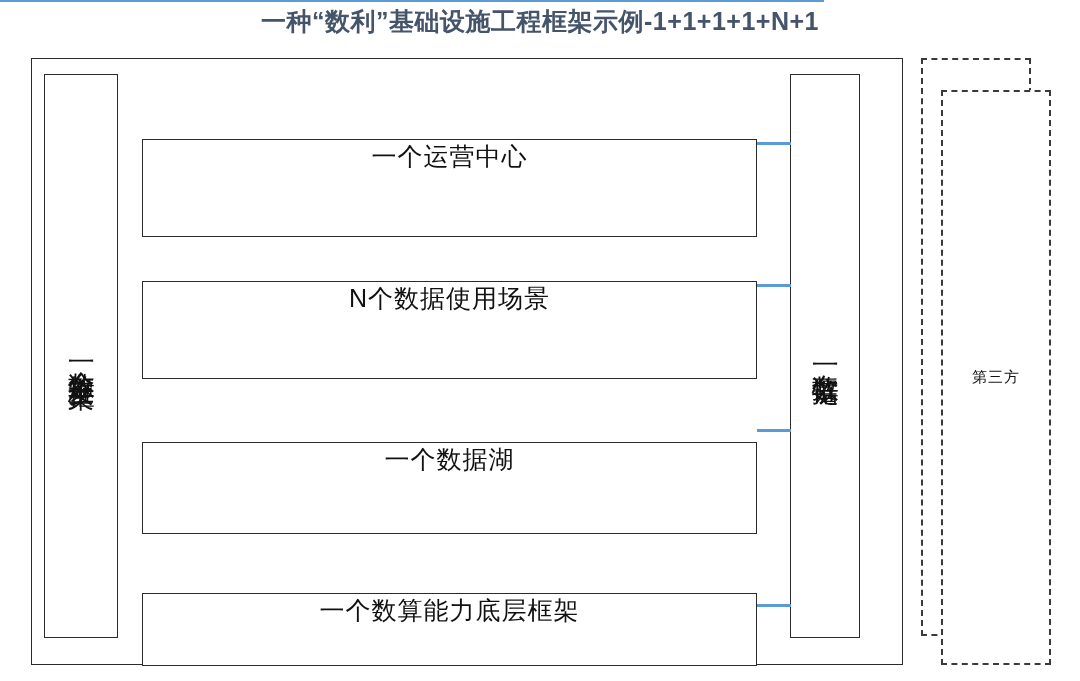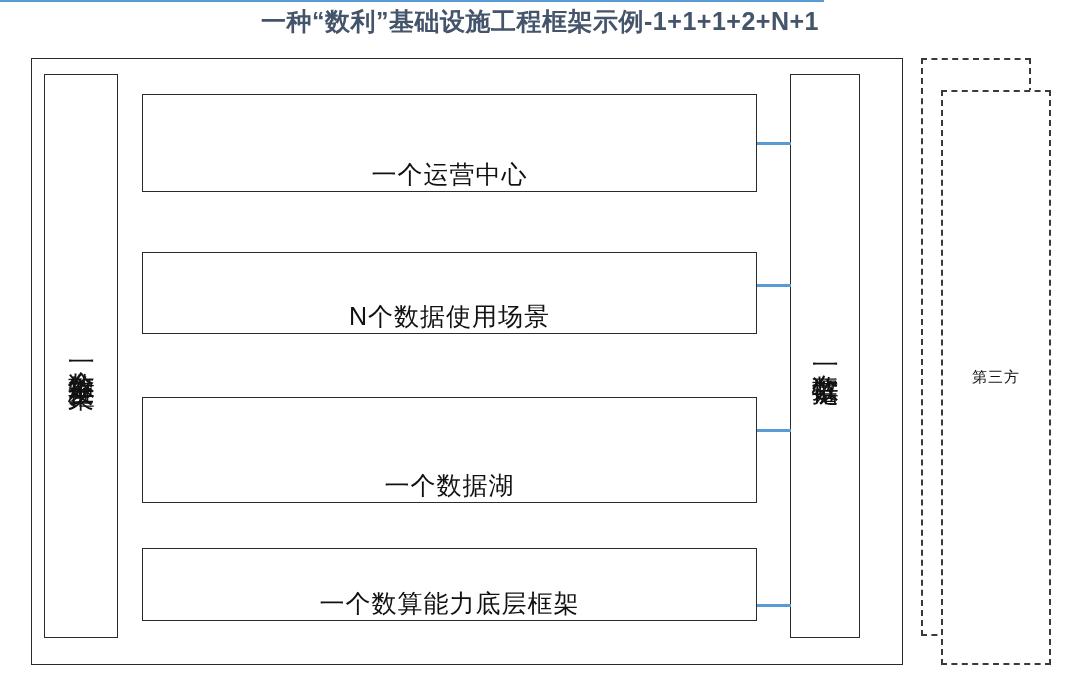--- a/index.html
+++ b/index.html
@@ -79,31 +79,32 @@
     width: 70px;
     height: 564px;
   }
   .vbox-right .vtext { max-height: 96px; }
 
   
   .cbox {
     left: 142px;
     width: 615px;
     display: flex;
-    align-items: flex-end;
+    align-items: flex-start;
     justify-content: center;
+    margin-top: 45px;
   }
   .cbox-label {
     font-size: 25px;
     letter-spacing: 1px;
     color: #111111;
   }
   .cbox-1 { top: 94px;  height: 98px; }
-  .cbox-2 { top: 252px; height: 82px; }
-  .cbox-3 { top: 397px; height: 106px; }
+  .cbox-2 { top: 236px; height: 98px; }
+  .cbox-3 { top: 397px; height: 92px; }
   .cbox-4 { top: 548px; height: 73px; }
 
   
   .dbox {
     position: absolute;
     border: 2px dashed #3a3a3a;
     background: transparent;
     box-sizing: border-box;
   }
   .dbox-outer {
@@ -146,21 +147,21 @@
     width: 824px;
     height: 2px;
     background: #5B9BD5;
   }
 </style>
 </head>
 <body>
 
 <div id="canvas">
 
-  <div class="diagram-title">一种“数利”基础设施工程框架示例-1+1+1+2+N+1</div>
+  <div class="diagram-title">一种“数利”基础设施工程框架示例-1+1+1+1+N+1</div>
 
   <div class="box frame-outer"></div>
 
   <div class="box vbox vbox-left">
     <span class="vtext">一个数算安全框架</span>
   </div>
 
   <div class="box cbox cbox-1">
     <span class="cbox-label">一个运营中心</span>
   </div>

